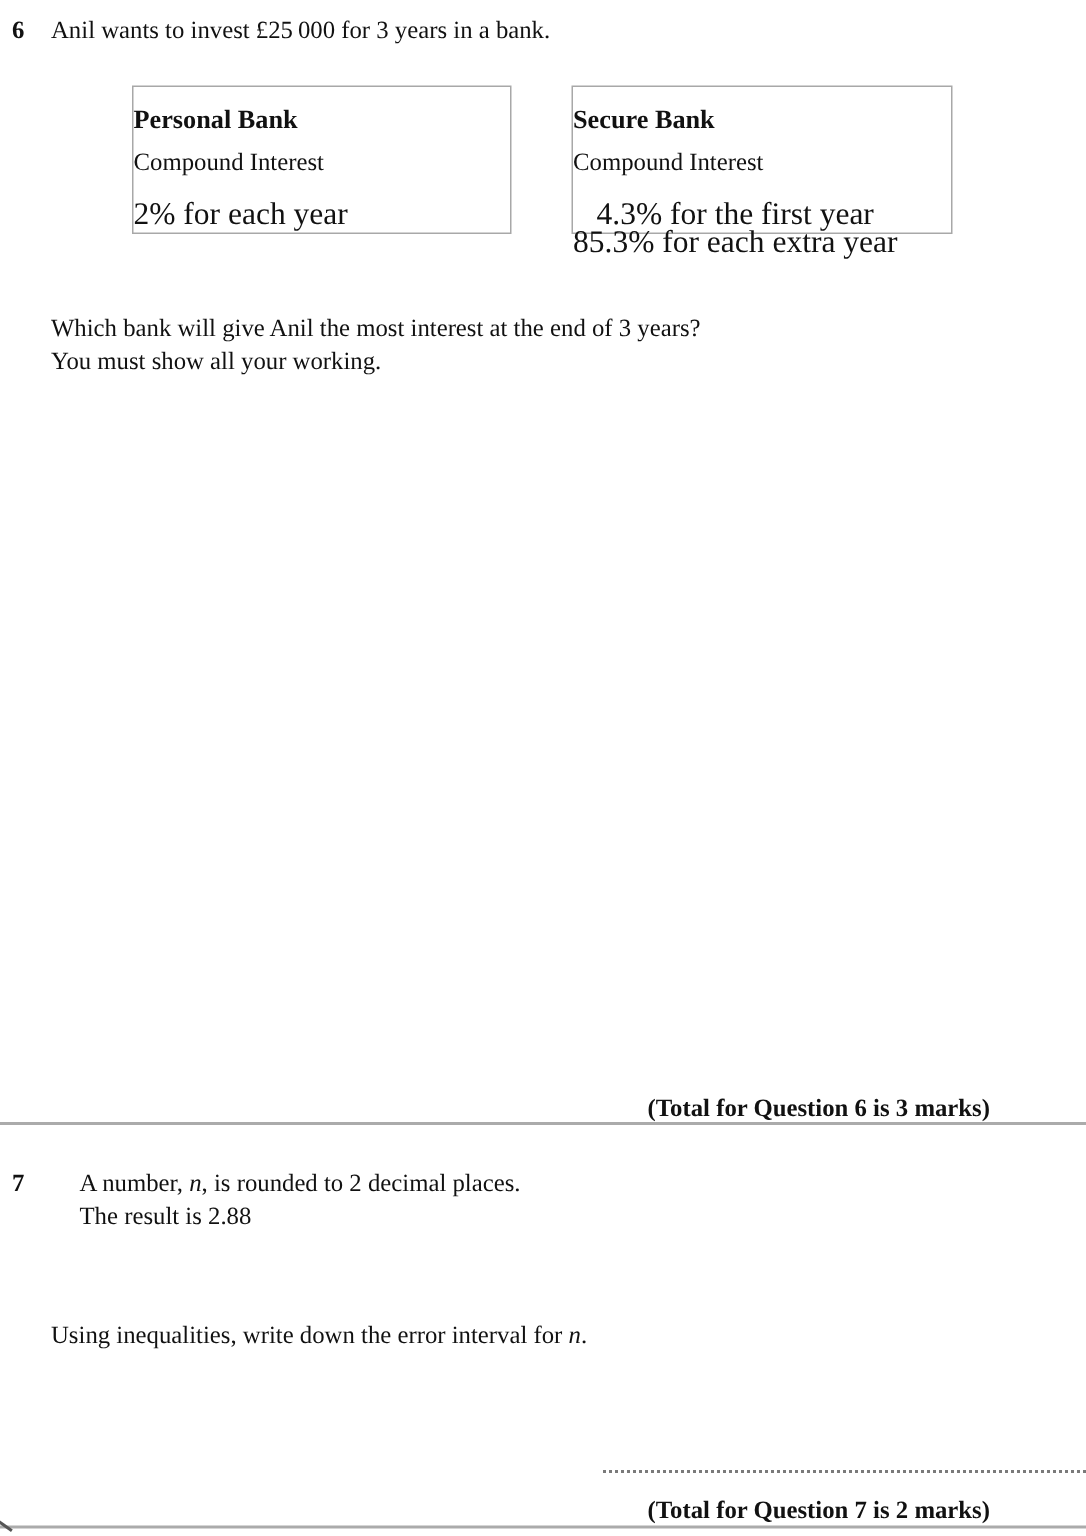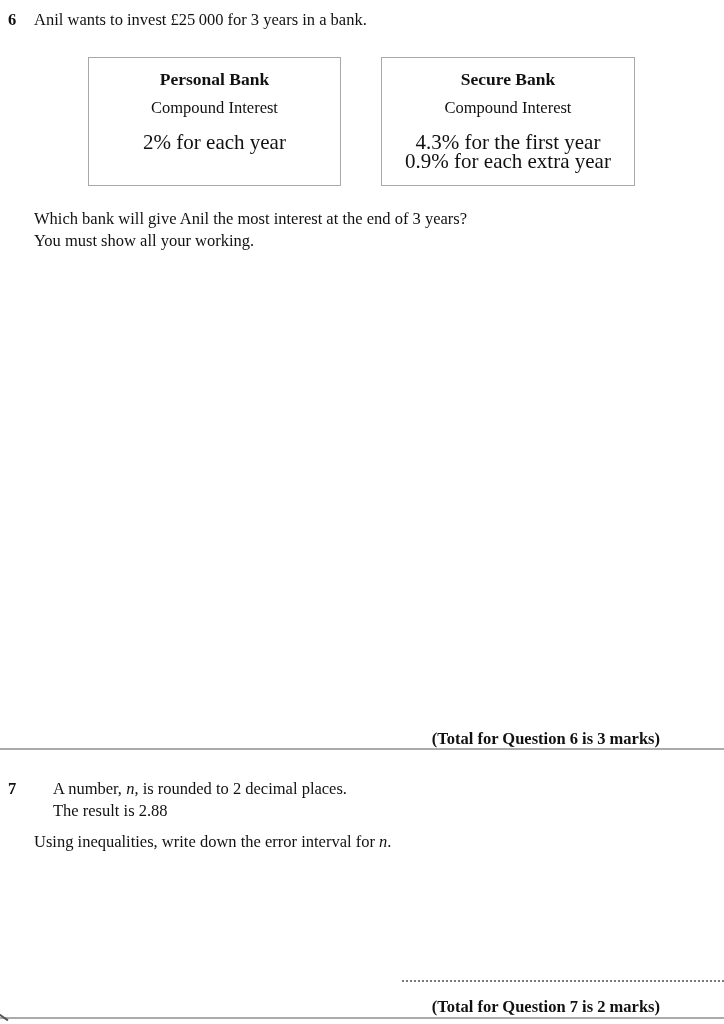--- a/index.html
+++ b/index.html
@@ -23,26 +23,26 @@
     line-height: 22px;
   }
   .qtext {
     font-size: 16.5px;
     line-height: 22px;
   }
   .bank-box {
     position: absolute;
     top: 57px;
     width: 253px;
-    height: 129px;
+    height: 99px;
     border: 1px solid #a8a8a8;
     box-sizing: border-box;
     display: flex;
     flex-direction: column;
-    align-items: center;
+    align-items: flex-start;
     text-align: center;
   }
   .bank-name {
     font-weight: bold;
     font-size: 17.5px;
     margin-top: 11px;
     line-height: 21px;
   }
   .bank-scheme {
     font-size: 16.5px;
@@ -101,38 +101,38 @@
     <div class="bank-rates">
       <div>2% for each year</div>
     </div>
   </div>
 
   <div class="bank-box" style="left:381px; width:254px;">
     <div class="bank-name">Secure Bank</div>
     <div class="bank-scheme">Compound Interest</div>
     <div class="bank-rates">
       <div>4.3% for the first year</div>
-      <div>0.9% for each extra year</div>
+      <div>85.3% for each extra year</div>
     </div>
   </div>
 
   <div class="abs qtext" style="left:34px; top:208px;">
     <div>Which bank will give Anil the most interest at the end of 3 years?</div>
     <div>You must show all your working.</div>
   </div>
 
   <div class="total-line" style="top:730px;">(Total for Question 6 is 3 marks)</div>
   <div class="rule" style="top:748px;"></div>
 
   <div class="abs qnum" style="left:8px; top:778px;">7</div>
   <div class="abs qtext" style="left:34px; top:778px;margin-left:19px;">
     <div><span>A number, </span><span class="var">n</span><span>, is rounded to 2 decimal places.</span></div>
     <div>The result is 2.88</div>
   </div>
-  <div class="abs qtext" style="left:34px; top:831px;"><span>Using inequalities, write down the error interval for </span><span class="var">n</span><span>.</span></div>
+  <div class="abs qtext" style="left:34px; top:879px;"><span>Using inequalities, write down the error interval for </span><span class="var">n</span><span>.</span></div>
 
   <div class="answer-line"></div>
 
   <div class="total-line" style="top:998px;">(Total for Question 7 is 2 marks)</div>
   <div class="rule" style="top:1017px;"></div>
 
   <div class="corner-mark"></div>
 
 </div>
 

